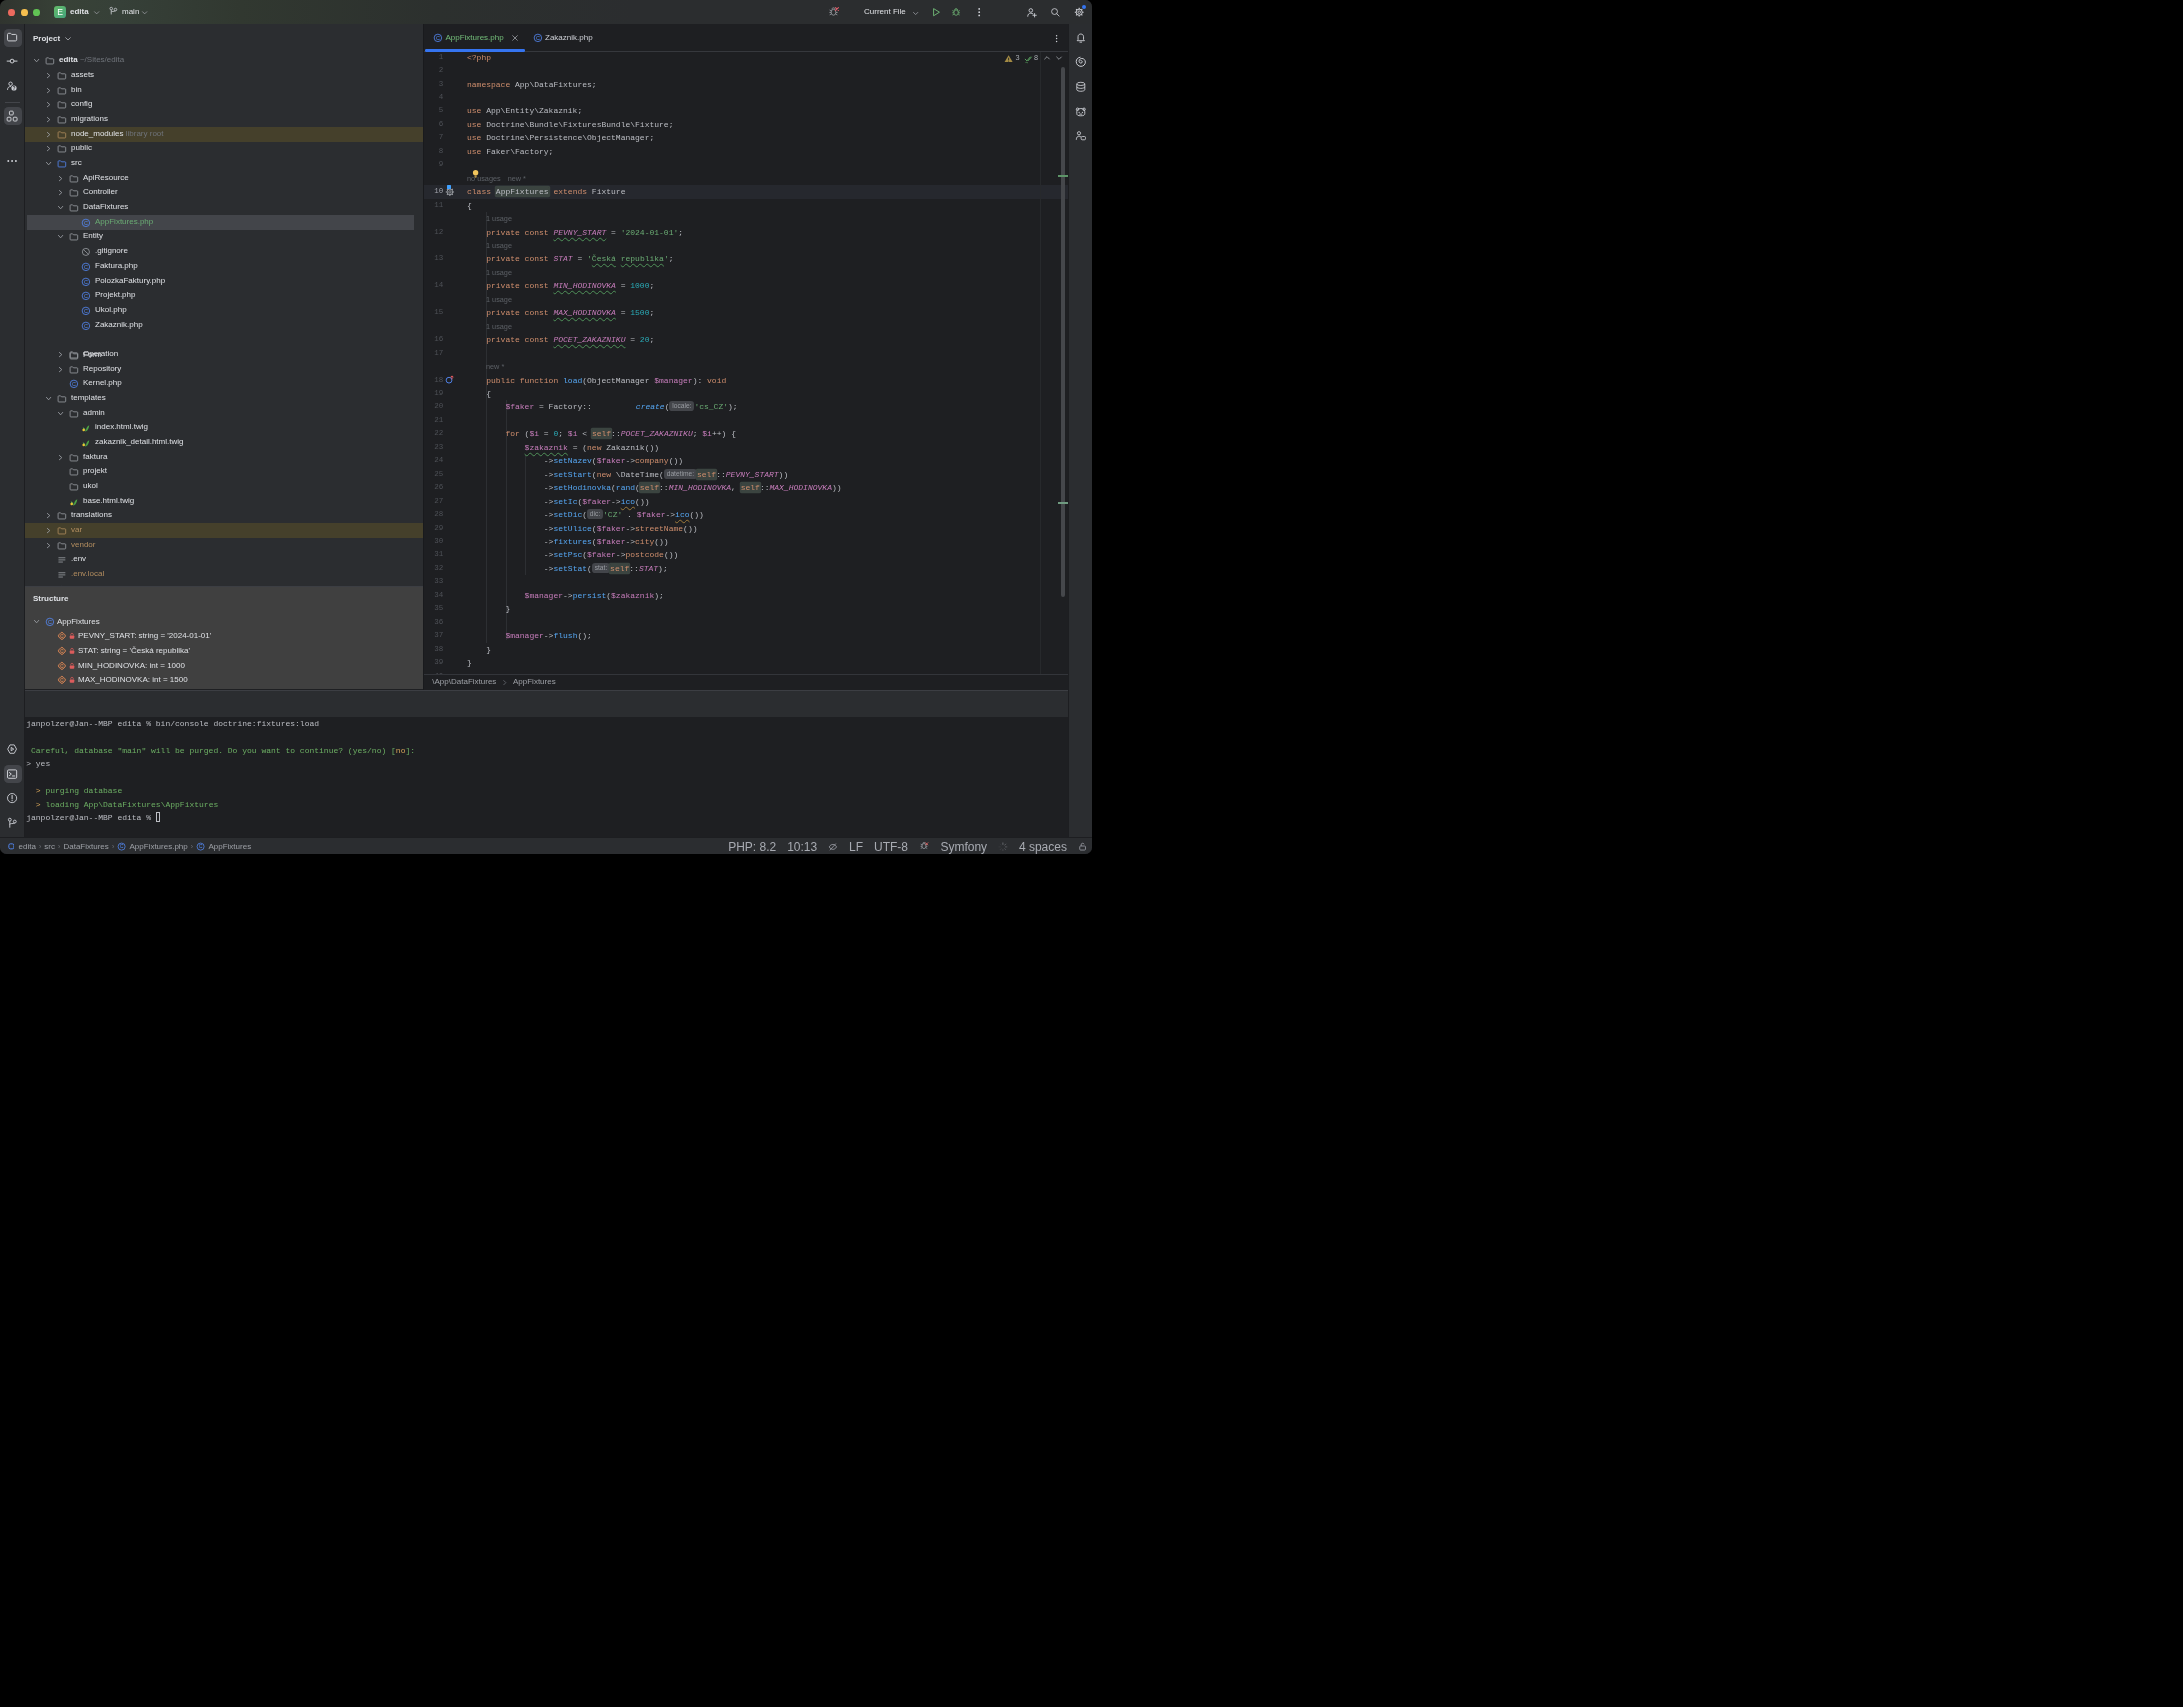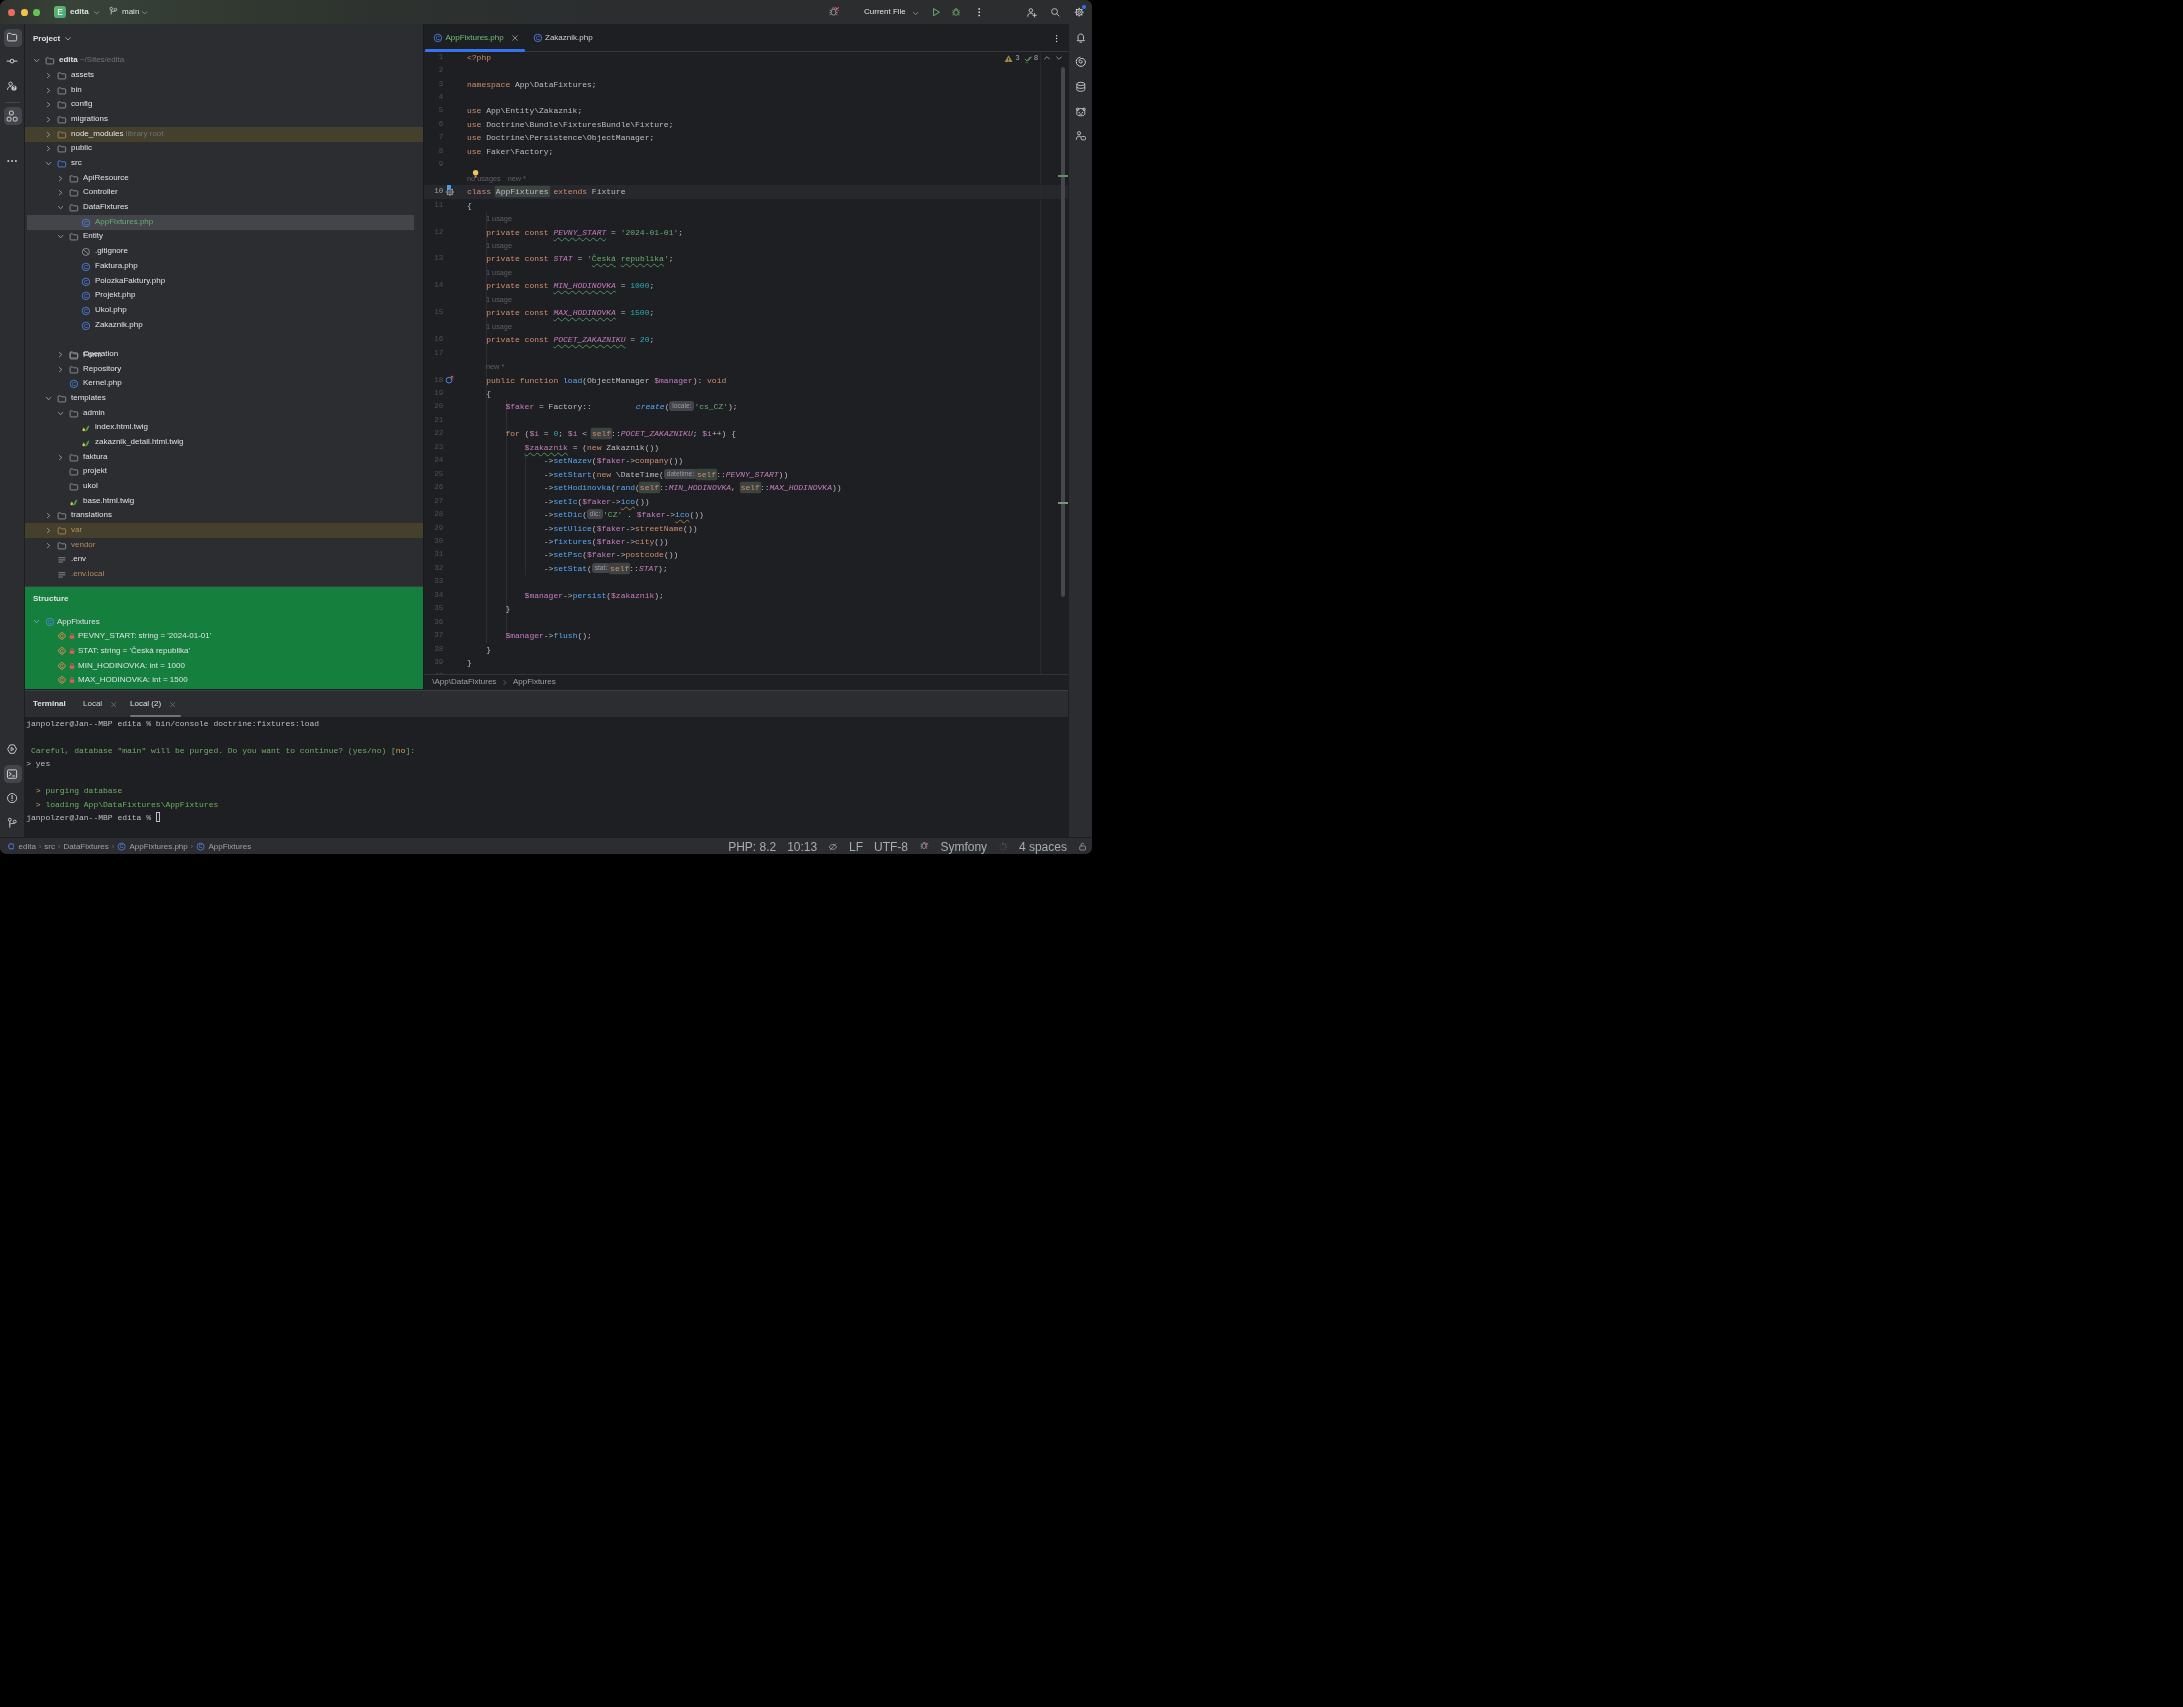--- a/index.html
+++ b/index.html
@@ -11,21 +11,21 @@
   background:linear-gradient(90deg,#30342f 0%,#384237 6%,#364038 11%,#313830 22%,#2c302e 40%,#2b2d2f 58%,#2b2d2f 100%); }
 .tl { position:absolute; top:9.2px; width:6.7px; height:6.7px; border-radius:50%; }
 #tb-title { position:absolute; top:5.8px; left:54px; height:12.2px; }
 .ebadge { position:absolute; left:0; top:0; width:12.2px; height:12.2px; border-radius:3.1px;
   background:linear-gradient(140deg,#65bb69 0%,#43a47c 100%); color:#fff; font-size:8.6px; text-align:center; line-height:12.2px; }
 .tbtext { color:#dfe1e5; font-size:8px; }
 
 #lstripe { position:absolute; left:0; top:24px; width:25px; height:813px; background:#2b2d30; border-right:0.6px solid #1d1e21; }
 #rstripe { position:absolute; left:1068px; top:24px; width:24px; height:813px; background:#2b2d30; border-left:0.6px solid #1d1e21; }
 #project { position:absolute; left:25px; top:24px; width:398px; height:563px; background:#2b2d30; }
-#structure { position:absolute; left:25px; top:586px; width:398px; height:103px; background:#15803d; border-top:0.6px solid #3c3e43; }
+#structure { position:absolute; left:25px; top:586px; width:398px; height:103px; background:#404040; border-top:0.6px solid #3c3e43; }
 #editor { position:absolute; left:423px; top:24px; width:645px; height:666px; background:#1e1f22; border-left:0.6px solid #191a1d; overflow:hidden; }
 #terminal { position:absolute; left:25px; top:690px; width:1043px; height:147px; background:#2b2d30; border-top:0.6px solid #3c3e43; }
 #statusbar { position:absolute; left:0; top:837px; width:1092px; height:17px; background:#2b2d30; border-top:0.6px solid #1d1e21; }
 .sticon { position:absolute; left:3.7px; width:18px; height:18px; border-radius:4.3px; }
 .sticon.on { background:#43454a; }
 .sticon svg { position:absolute; left:2.8px; top:2.8px; }
 
 .row { position:absolute; left:0; width:398px; height:14.7px; line-height:14.7px; font-size:8px; color:#dfe1e5; white-space:nowrap; }
 .row .txt { position:absolute; top:0; }
 .gray { color:#6f737a; }
@@ -690,32 +690,20 @@
 </div>
 <div style="position:absolute;left:0;top:650px;width:645px;height:15.6px;background:#1e1f22;border-top:0.6px solid #33353a">
 <span style="position:absolute;left:8.3px;top:2.4px;font-size:8px;color:#9da0a6">\App\DataFixtures</span>
 <svg style="position:absolute;left:77px;top:4.3px" width="7.3" height="7.3" viewBox="0 0 12 12">
           <path d="M4.5 2.5 L8 6 L4.5 9.5" stroke="#6f737a" stroke-width="1.2" fill="none" stroke-linecap="round"></path>
         </svg>
 <span style="position:absolute;left:89px;top:2.4px;font-size:8px;color:#9da0a6">AppFixtures</span>
 </div>
 </div>
 <div id="terminal">
-<div id="termhead">
- <span style="position:absolute;left:8px;top:8px;font-size:8px;font-weight:bold;color:#dfe1e5">Terminal</span>
- <span style="position:absolute;left:58px;top:8px;font-size:8px;color:#ced0d6">Local</span>
- <svg style="position:absolute;left:85px;top:10px" width="7.3" height="7.3" viewBox="0 0 12 12">
-          <path d="M2.5 2.5 L9.5 9.5 M9.5 2.5 L2.5 9.5" stroke="#7a7e85" stroke-width="1.1" stroke-linecap="round"></path>
-        </svg>
- <span style="position:absolute;left:105px;top:8px;font-size:8px;color:#dfe1e5">Local (2)</span>
- <svg style="position:absolute;left:144px;top:10px" width="7.3" height="7.3" viewBox="0 0 12 12">
-          <path d="M2.5 2.5 L9.5 9.5 M9.5 2.5 L2.5 9.5" stroke="#7a7e85" stroke-width="1.1" stroke-linecap="round"></path>
-        </svg>
- <div style="position:absolute;left:105px;top:24px;width:51px;height:1.8px;border-radius:1.2px;background:#6f737a"></div>
-</div>
 <div id="termbody">
  <div class="trow" style="top:0px">janpolzer@Jan--MBP edita % bin/console doctrine:fixtures:load</div>
  <div class="trow" style="top:27px"><span class="tg"> Careful, database "main" will be purged. Do you want to continue? (yes/no) [</span><span class="ty">no</span><span class="tg">]:</span></div>
  <div class="trow" style="top:40px">&gt; yes</div>
  <div class="trow" style="top:67px">&nbsp;&nbsp;<span class="ty">&gt;</span><span class="tg"> purging database</span></div>
  <div class="trow" style="top:81px">&nbsp;&nbsp;<span class="ty">&gt;</span><span class="tg"> loading App\DataFixtures\AppFixtures</span></div>
  <div class="trow" style="top:94px">janpolzer@Jan--MBP edita % <span style="display:inline-block;width:4.3px;height:9.2px;border:0.8px solid #bcbec4;vertical-align:-1.5px"></span></div>
 </div>
 </div>
 <div id="statusbar">

